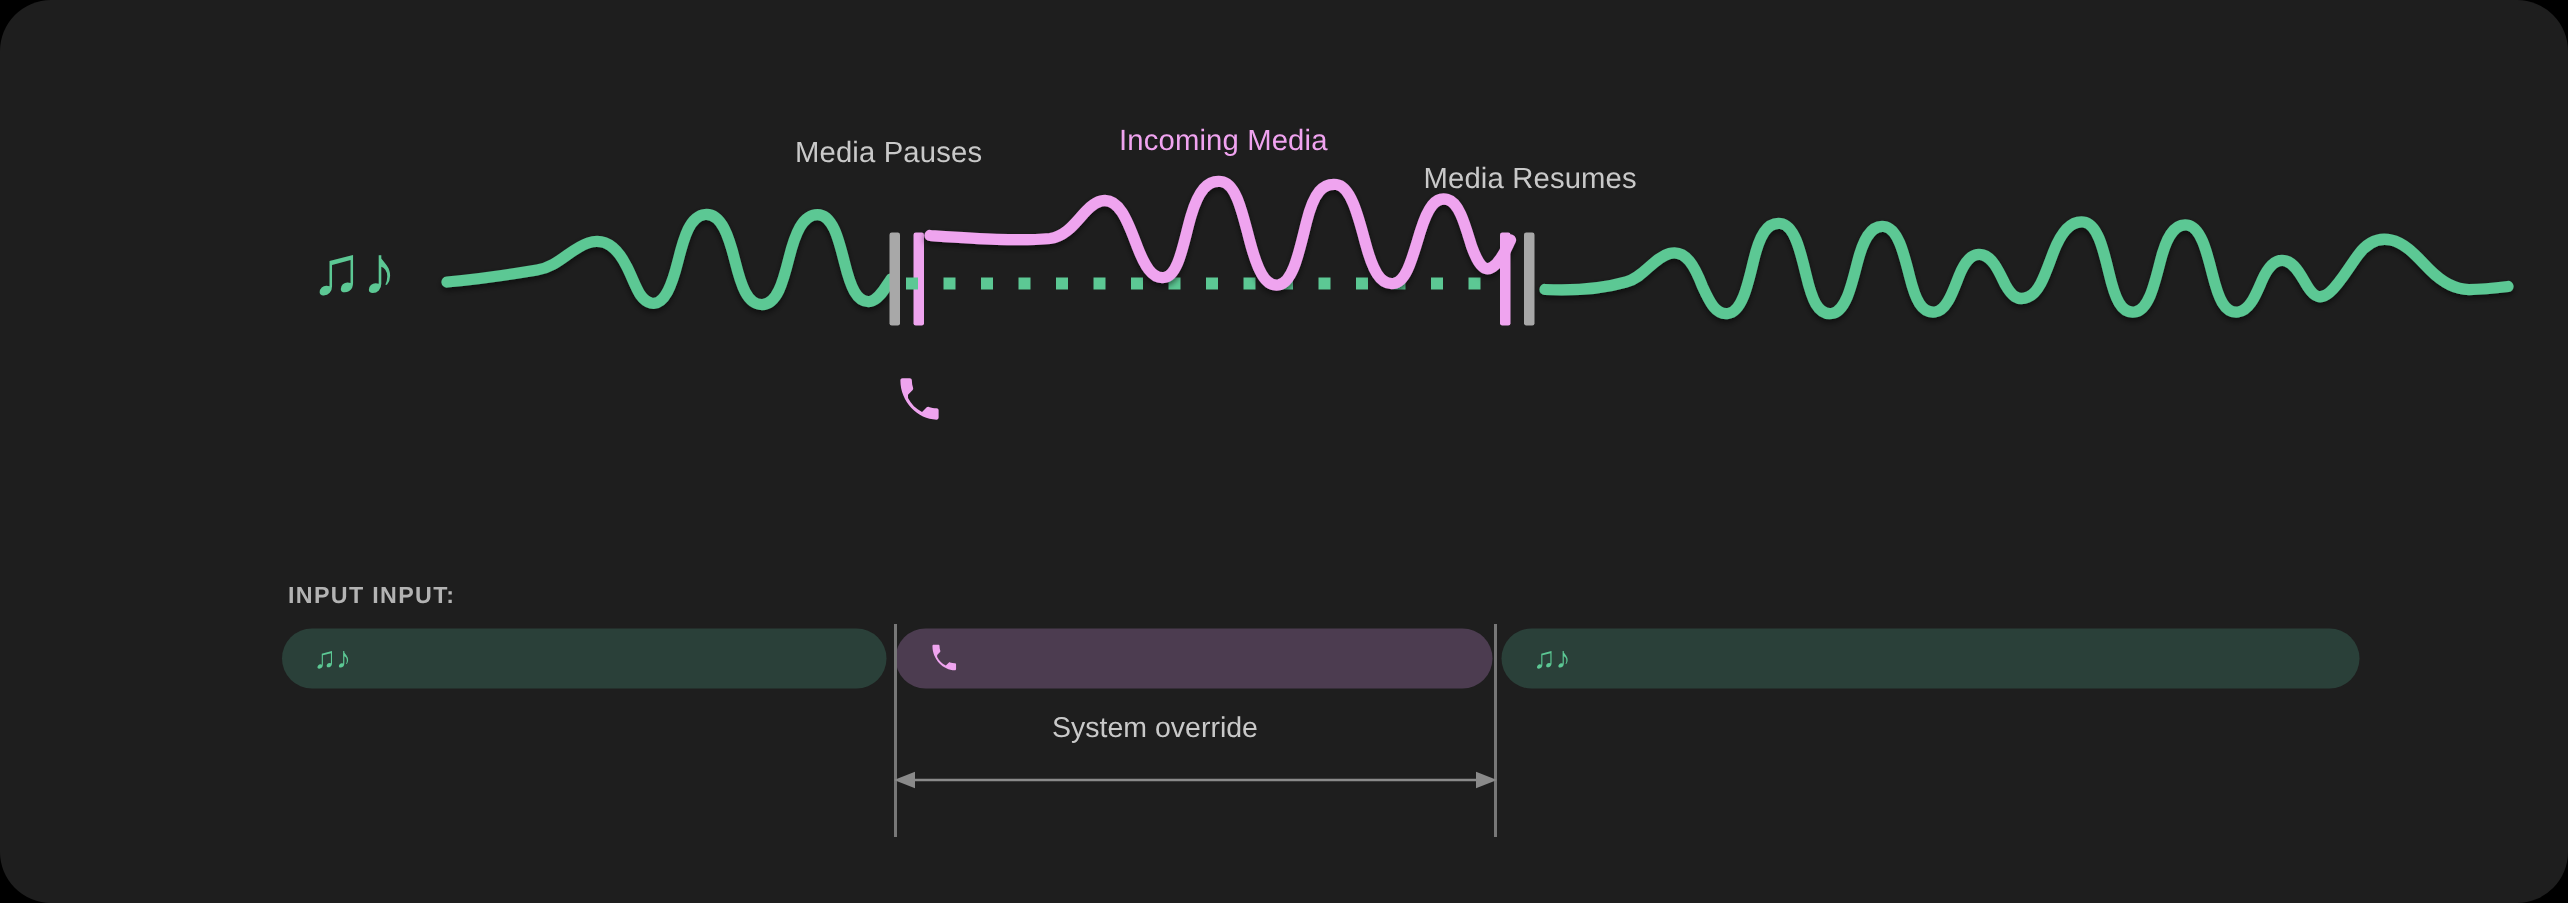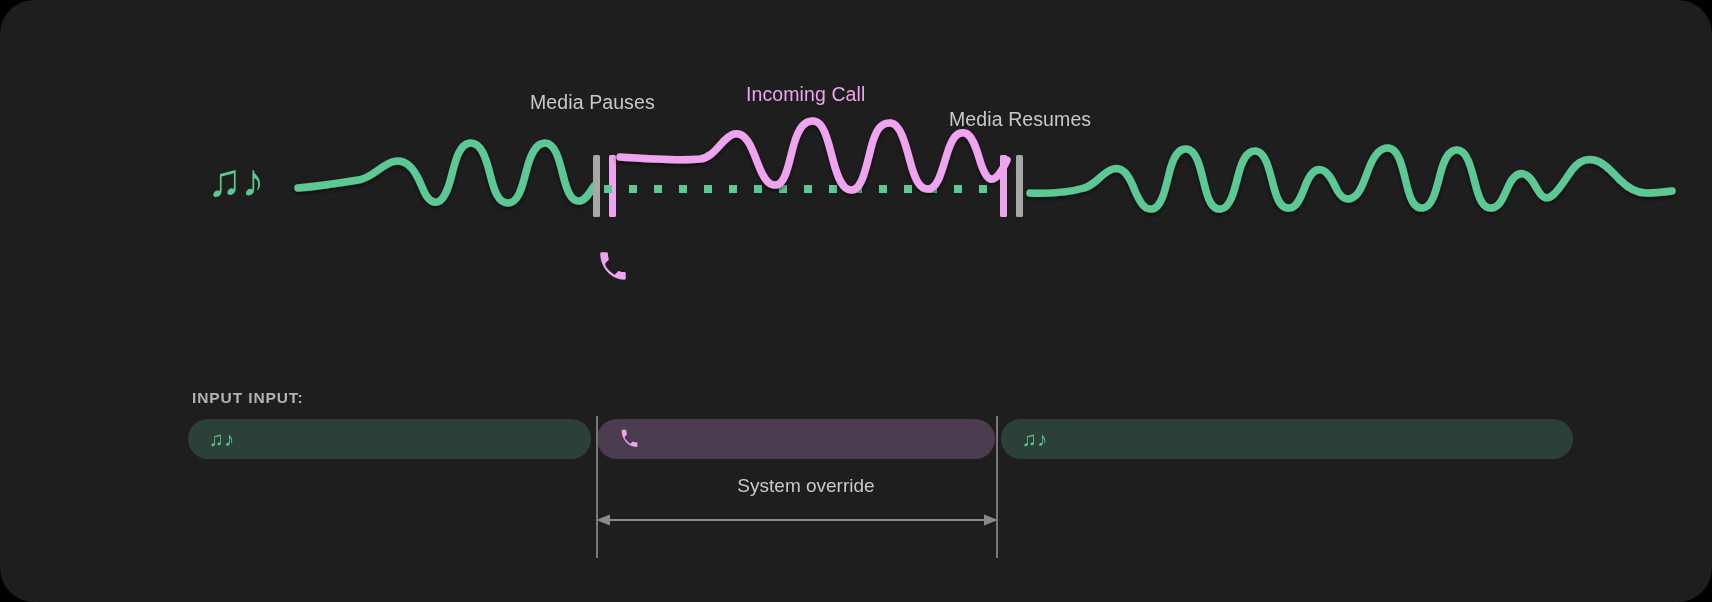--- a/index.html
+++ b/index.html
@@ -156,21 +156,20 @@
   #guide-right { left: 996px; }
 
   #override-label {
     position: absolute;
     left: 597px;
     top: 145px;
     width: 346px;
     text-align: center;
     font-size: 19px;
     color: #C9C9C9;
-    padding-left: 36px;
   }
   #override-arrow {
     position: absolute;
     left: 592px;
     top: 180px;
   }
 </style>
 </head>
 <body>
 
@@ -257,21 +256,21 @@
                  C 1560,189 1566,178 1572,170
                  C 1578,162 1585,158 1594,160
                  C 1604,162 1612,172 1620,180
                  C 1628,188 1636,193 1646,193
                  C 1656,193 1664,192 1672,191" fill="none" stroke="#5CC894" stroke-width="7.5" stroke-linecap="round" stroke-linejoin="round"></path>
       </svg>
 
       <div id="notes-main" class="note-icon">♫♪</div>
 
       <div id="label-pauses" class="tl-label">Media Pauses</div>
-      <div id="label-incoming" class="tl-label">Incoming Call</div>
+      <div id="label-incoming" class="tl-label">Incoming Media</div>
       <div id="label-resumes" class="tl-label">Media Resumes</div>
 
       <svg id="phone-call-icon" viewBox="0 0 24 24">
         <path d="M6.6 10.8c1.5 2.9 3.7 5.1 6.6 6.6l2.2-2.2c.3-.3.7-.4 1-.2 1.1.4 2.4.6 3.6.6.6 0 1 .4 1 1V20c0 .6-.4 1-1 1C11.3 21 3 12.7 3 2.5c0-.6.4-1 1-1h3.4c.6 0 1 .4 1 1 0 1.3.2 2.5.6 3.6.1.3 0 .7-.2 1l-2.2 2.2z" fill="#EFA4EF"></path>
       </svg>
     </div>
 
     <div id="focus-zone">
 
       <div id="focus-title">INPUT INPUT:</div>

